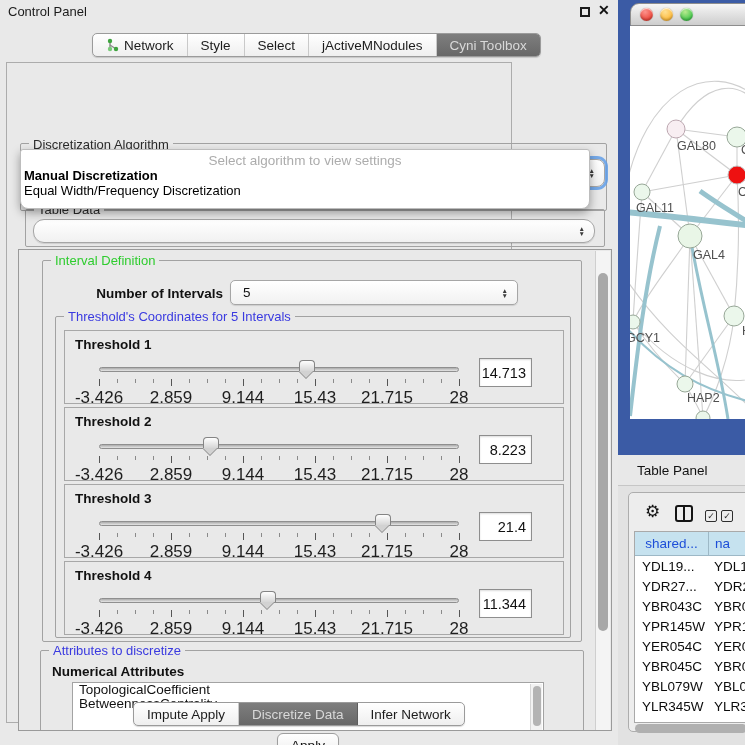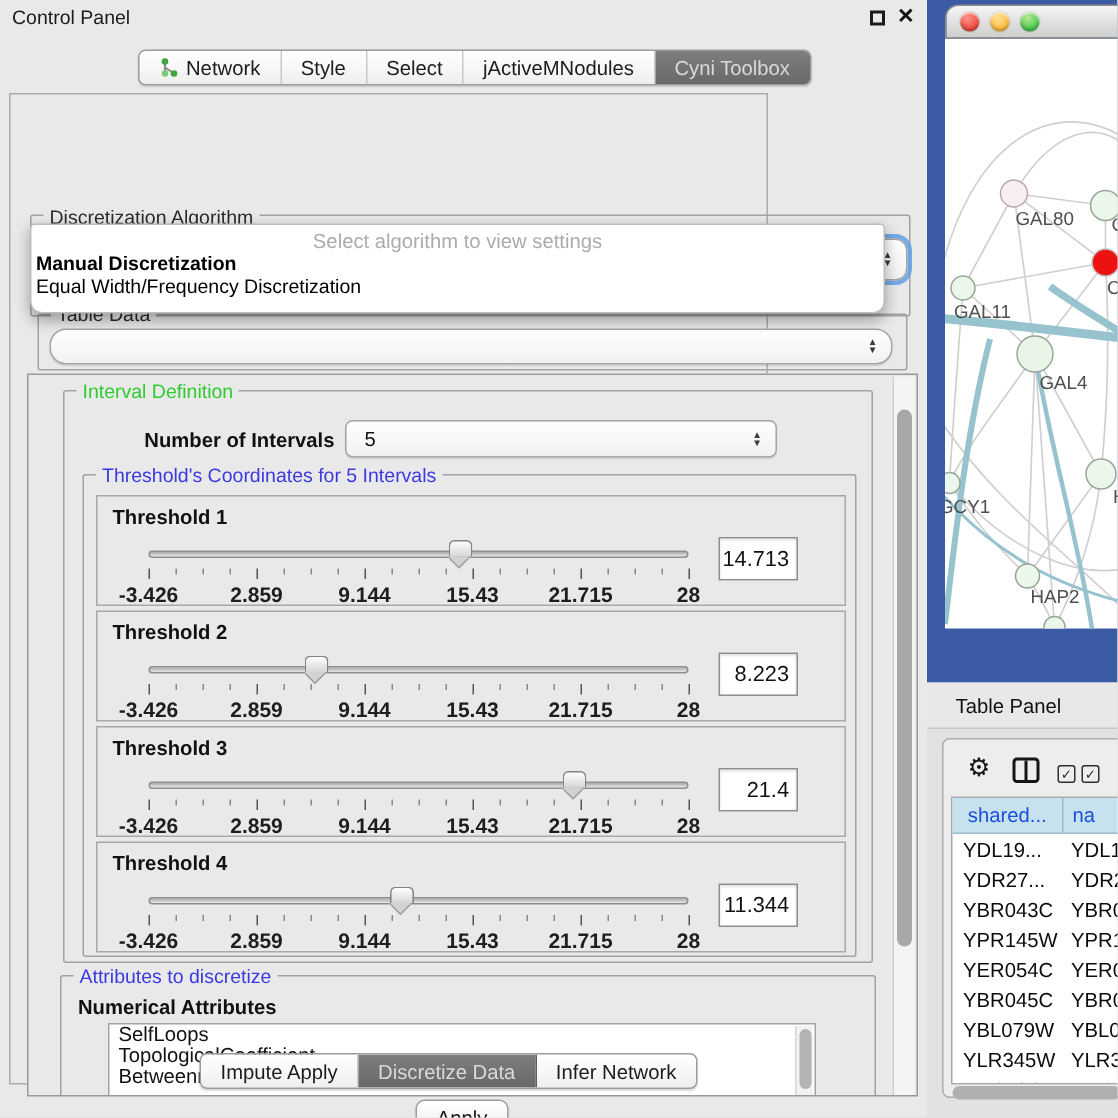--- a/index.html
+++ b/index.html
@@ -48,21 +48,21 @@
   .tpanel{position:relative;width:500px;height:74px;margin-bottom:3px;border:1px solid #A8A8A8;background:#E9E9E9}
   .ttitle{position:absolute;left:10px;top:6px;font-weight:bold;font-size:13.5px}
   .slider{position:absolute;left:34px;top:28px;width:360px;height:42px}
   .track{position:absolute;left:0;top:8px;width:100%;height:5px;border-radius:3px;background:linear-gradient(#ABABAB,#E6E6E6);border:1px solid #8F8F8F}
   .thumb{position:absolute;top:1px;width:16px;height:11px;background:linear-gradient(#FEFEFE,#D6D6D6);border:1px solid #848484;border-bottom:none;border-radius:4px 4px 0 0;z-index:2}
   .thumb:after{content:"";position:absolute;left:-1px;top:10px;width:0;height:0;border-left:7px solid transparent;border-right:7px solid transparent;border-top:7px solid #D2D2D2;filter:drop-shadow(0 1px 0 #848484)}
   .ticks{position:absolute;left:0;top:20px;width:100%;height:8px}
   .tick{position:absolute;top:0;width:1px;height:4px;background:#8a8a8a}
   .tick.major{height:7px;background:#555}
   .slabels{position:absolute;left:0;top:29px;width:100%;height:12px}
-  .ticklab{position:absolute;transform:translateX(-50%);font-size:14px;font-weight:bold;color:#1e1e1e;white-space:nowrap}
+  .ticklab{position:absolute;transform:translateX(-50%);font-size:17px;font-weight:normal;color:#1e1e1e;white-space:nowrap}
   .tvalue{position:absolute;left:414px;top:27px;width:53px;height:29px;background:#FFF;border:1px solid #8E8E8E;font-size:14.5px;display:flex;align-items:center;justify-content:flex-end;padding-right:5px;box-shadow:inset 0 1px 2px rgba(0,0,0,.14)}
   #attr-group{left:21px;top:400px;width:544px;height:115px}
   #attr-subtitle{position:absolute;left:33px;top:414px;font-weight:bold;font-size:13.5px}
   #attr-list{position:absolute;left:53px;top:432px;width:472px;height:50px;background:#FFF;border:1px solid #A3A3A3;overflow:hidden;font-size:13.5px}
   .attr-item{height:14px;line-height:14px;padding-left:6px;white-space:nowrap}
   #attr-sb{position:absolute;right:1px;top:1px;width:12px;height:46px;background:#F2F2F2;border-left:1px solid #D6D6D6}
   #attr-sb-thumb{position:absolute;left:2px;top:2px;width:8px;height:40px;background:#B3B3B3;border-radius:5px}
   #apply-btn{position:absolute;left:270px;top:670px;width:62px;height:24px;border:1px solid #9E9E9E;border-radius:6px;background:linear-gradient(#FFFFFF,#EDEDED);font-size:13.5px;display:flex;align-items:center;justify-content:center;box-shadow:0 1px 1px rgba(0,0,0,.15);z-index:6}
   
   #blue-frame{position:absolute;left:618px;top:0;width:127px;height:455px;background:#3B5BA5}
@@ -323,21 +323,20 @@
     <div class="tvalue">11.344</div>
   </div>
 </div>
 
       <div class="group" id="attr-group">
         <span class="gtitle t-blue">Attributes to discretize</span>
       </div>
       <div id="attr-subtitle">Numerical Attributes</div>
       <div id="attr-list">
         <div id="attr-items">
-            <div class="attr-item">SelfLoops</div>
             <div class="attr-item">TopologicalCoefficient</div>
             <div class="attr-item">BetweennessCentrality</div>
           </div>
         <div id="attr-sb">
             <div id="attr-sb-thumb"></div>
           </div>
       </div>
 
       <div id="v-scrollbar">
         <div id="v-thumb"></div>

